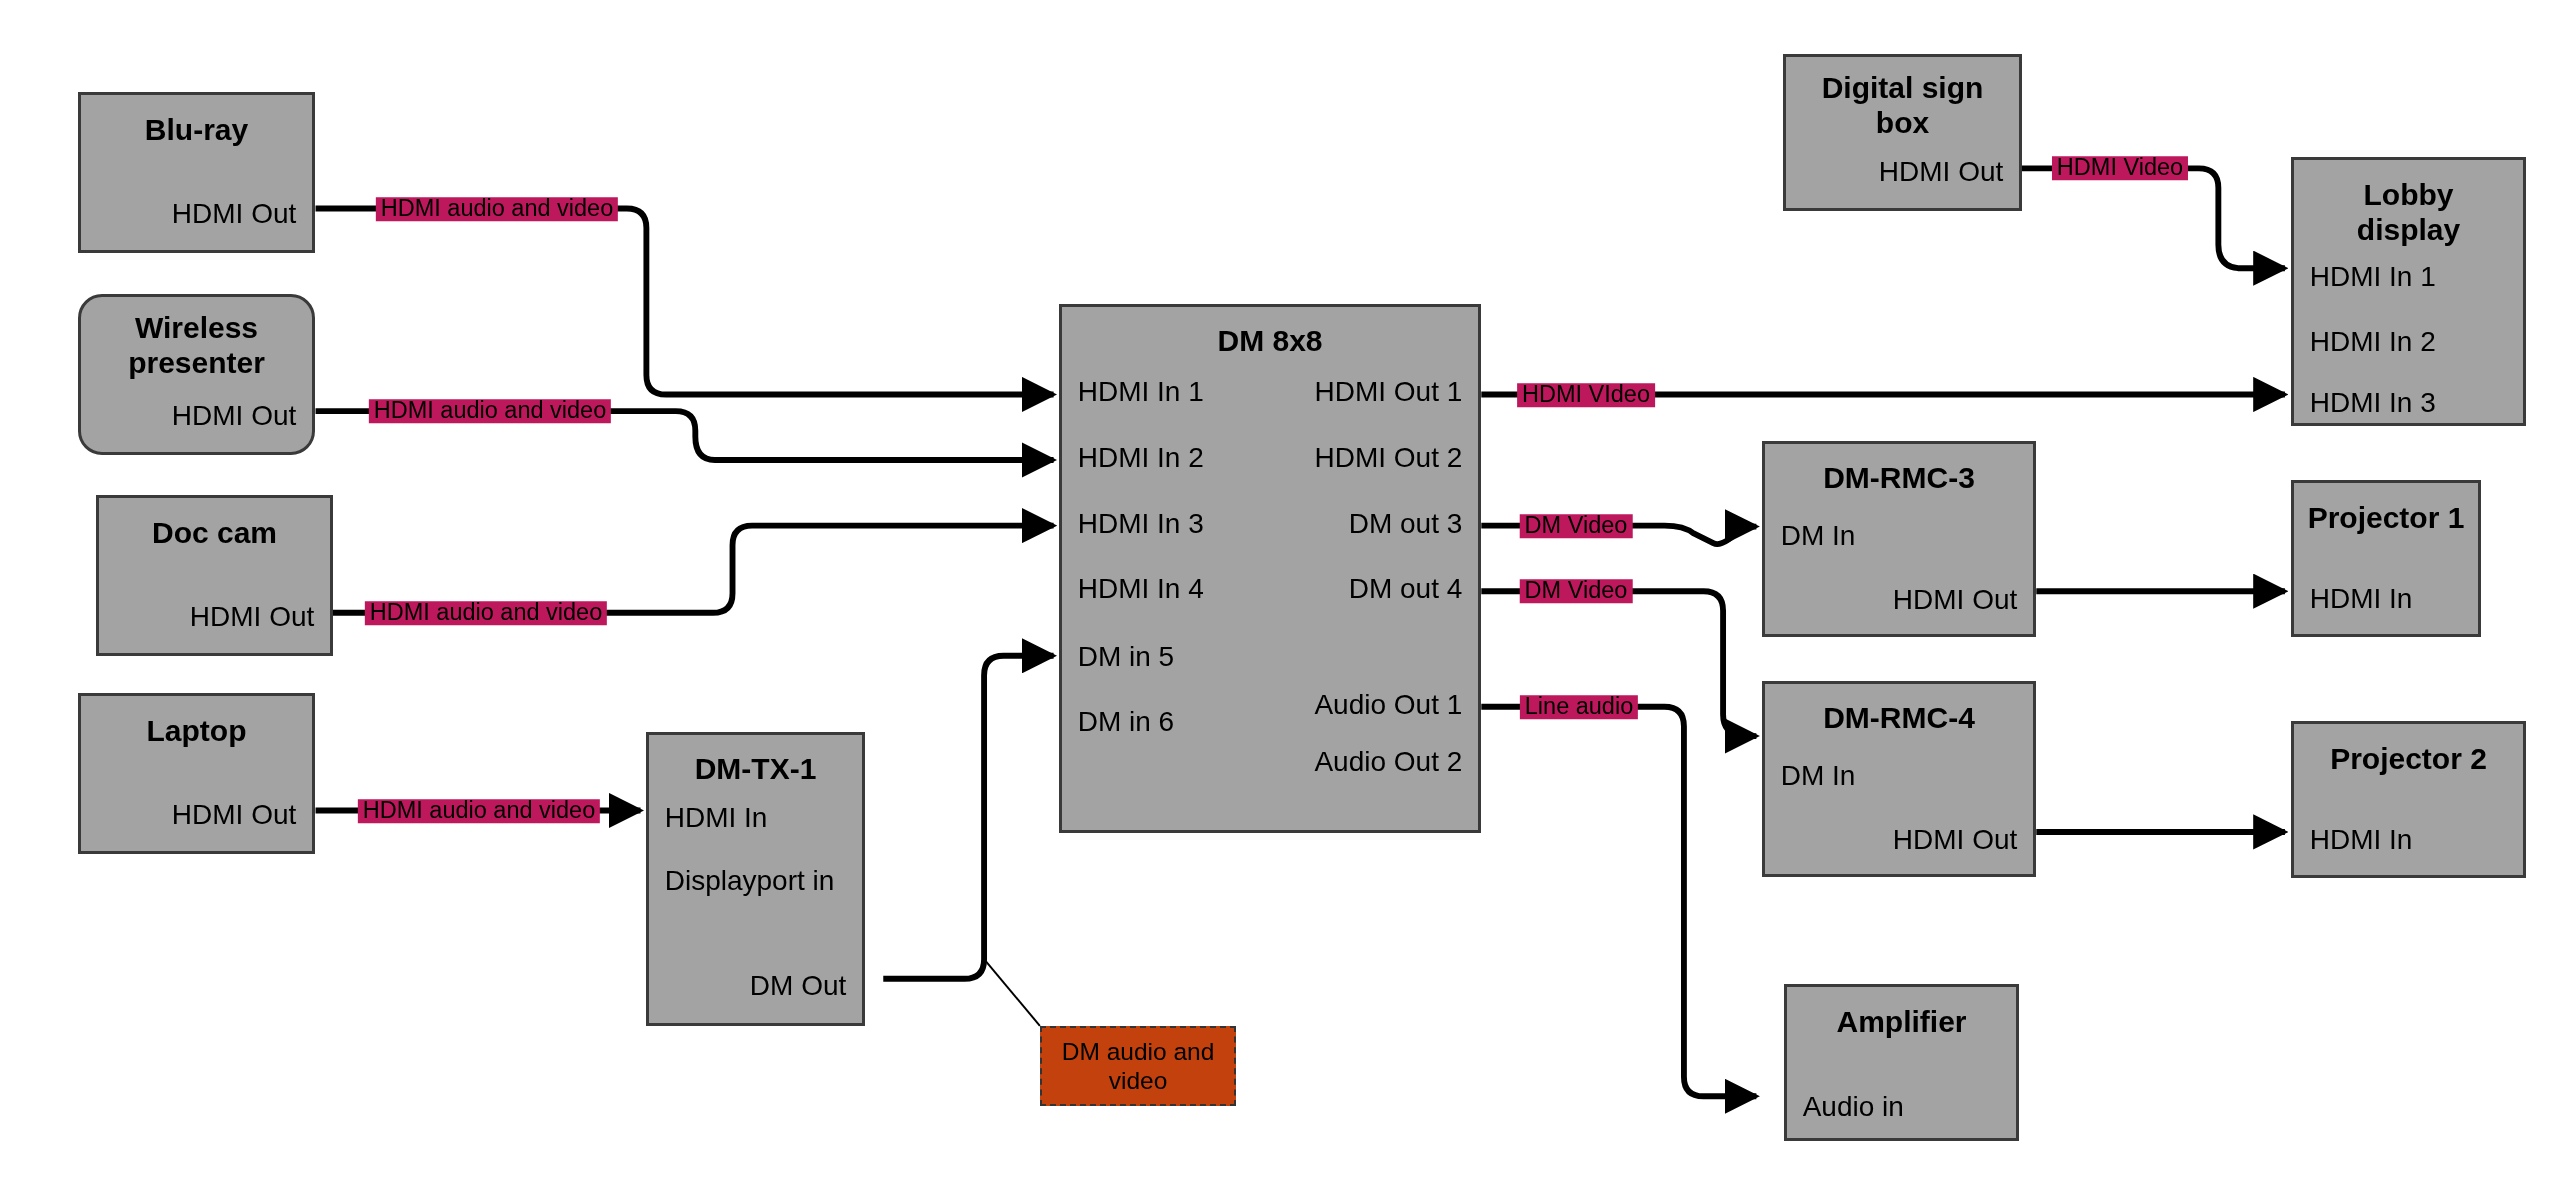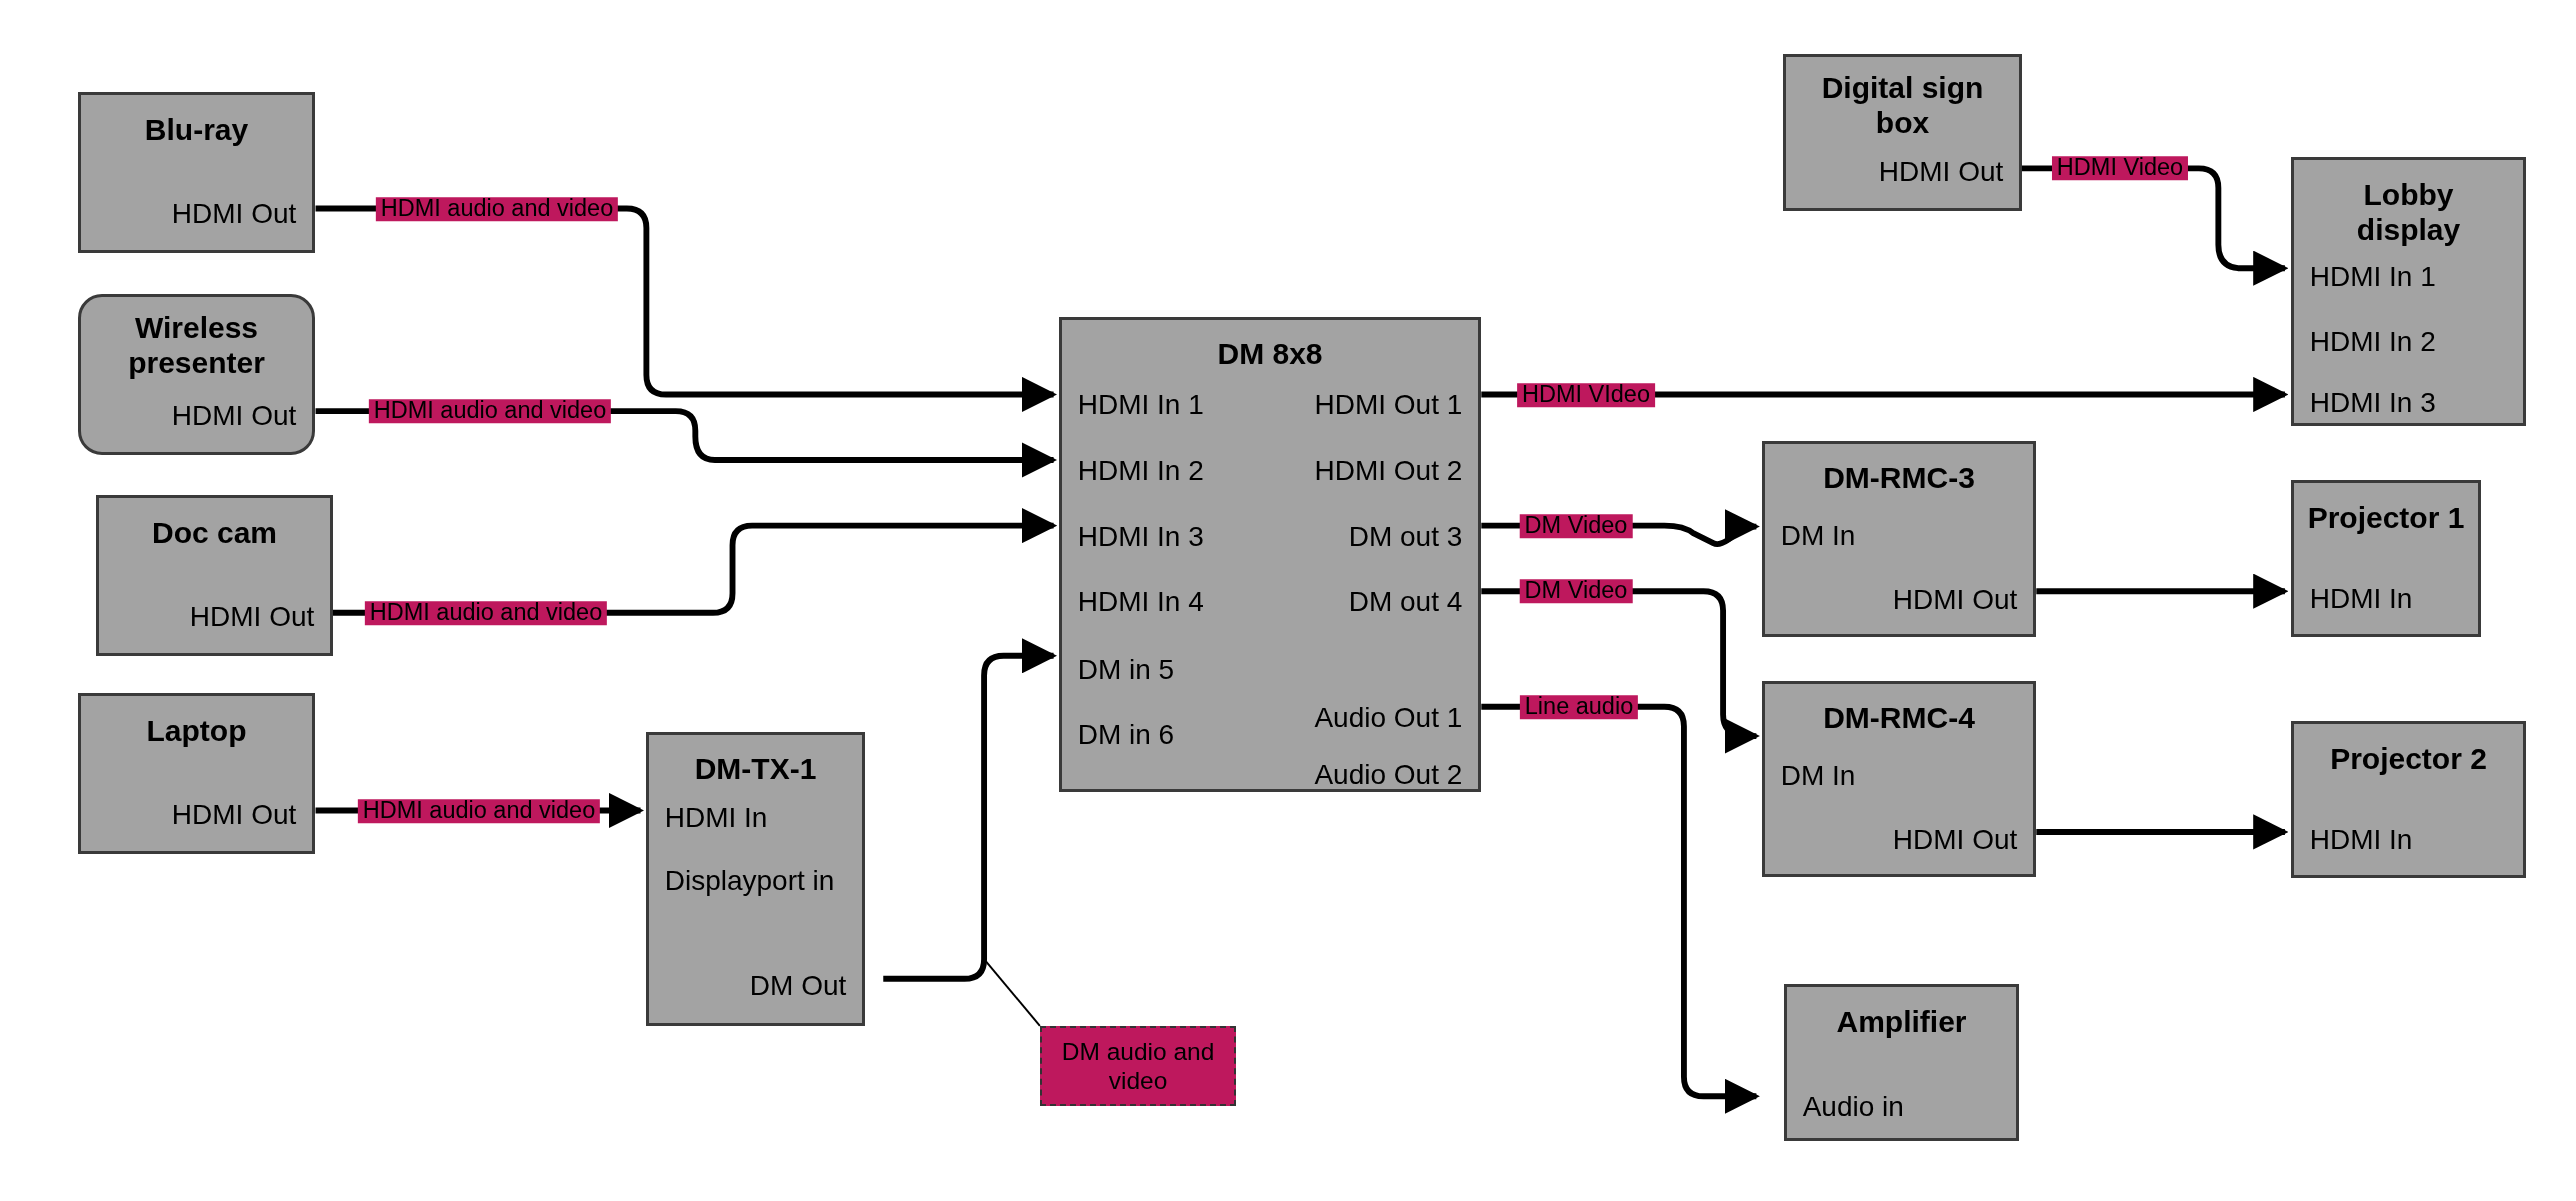--- a/index.html
+++ b/index.html
@@ -55,21 +55,21 @@
     background: #be185d;
     white-space: nowrap;
     line-height: 1;
     padding: 0 4.9px;
     transform: translate(-50%, -50%);
   }
   .note-box {
     position: absolute;
     box-sizing: border-box;
     border: 2px dashed #333;
-    background: #be185d;
+    background: #c2410c;
     font-size: 24.5px;
     color: #000;
     text-align: center;
     display: flex;
     align-items: center;
     justify-content: center;
     line-height: 1.2;
   }
 </style>
 </head>
@@ -134,21 +134,21 @@
     <div class="port right" style="top:105px;">HDMI Out</div>
   </div>
 
   <div class="node" style="left:646px; top:732px; width:219px; height:294px;">
     <div class="node-title" style="top:16.6px;">DM-TX-1</div>
     <div class="port left" style="top:69px;">HDMI In</div>
     <div class="port left" style="top:132px;">Displayport in</div>
     <div class="port right" style="top:237px;">DM Out</div>
   </div>
 
-  <div class="node" style="left:1059px; top:317px; width:422px; height:475px;">
+  <div class="node" style="left:1059px; top:304px; width:422px; height:529px;">
     <div class="node-title" style="top:16.6px;">DM 8x8</div>
 
     <div class="port left" style="top:71px;">HDMI In 1</div>
     <div class="port left" style="top:137px;">HDMI In 2</div>
     <div class="port left" style="top:203px;">HDMI In 3</div>
     <div class="port left" style="top:268px;">HDMI In 4</div>
     <div class="port left" style="top:336px;">DM in 5</div>
     <div class="port left" style="top:401px;">DM in 6</div>
 
     <div class="port right" style="top:71px;">HDMI Out 1</div>

